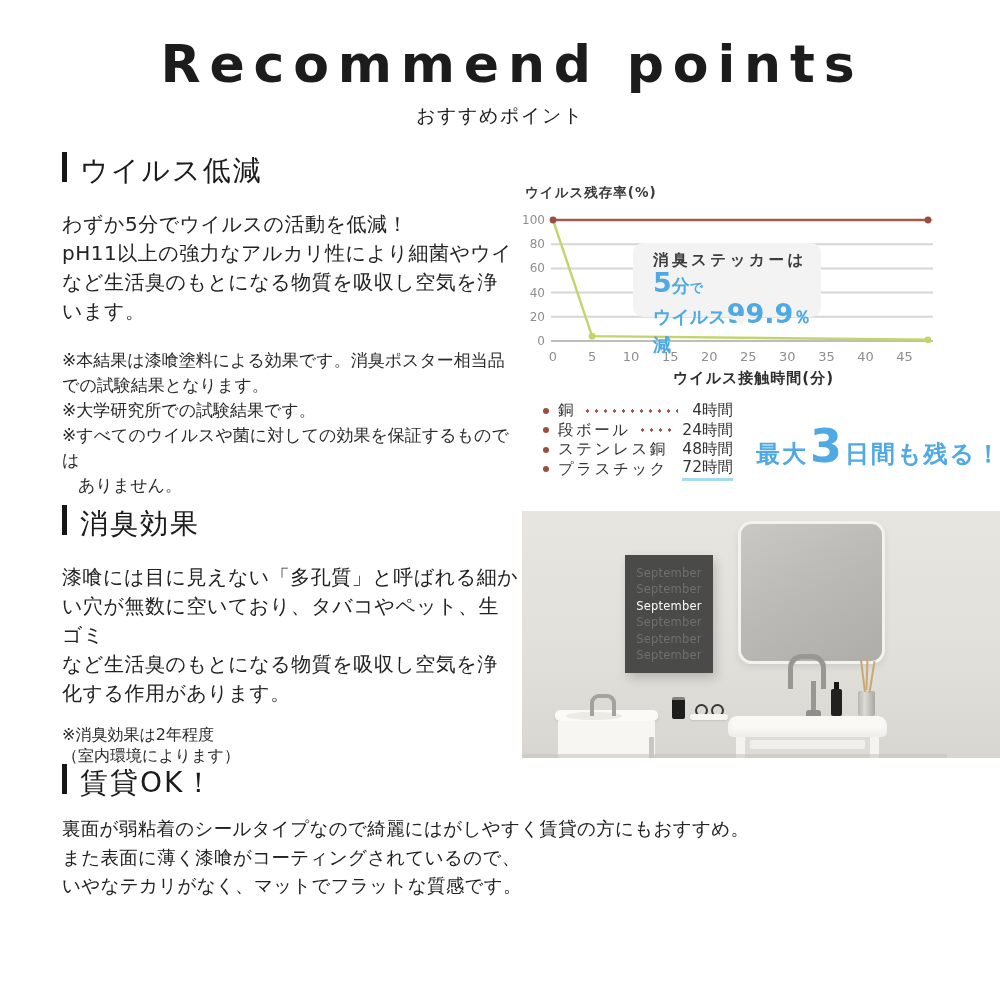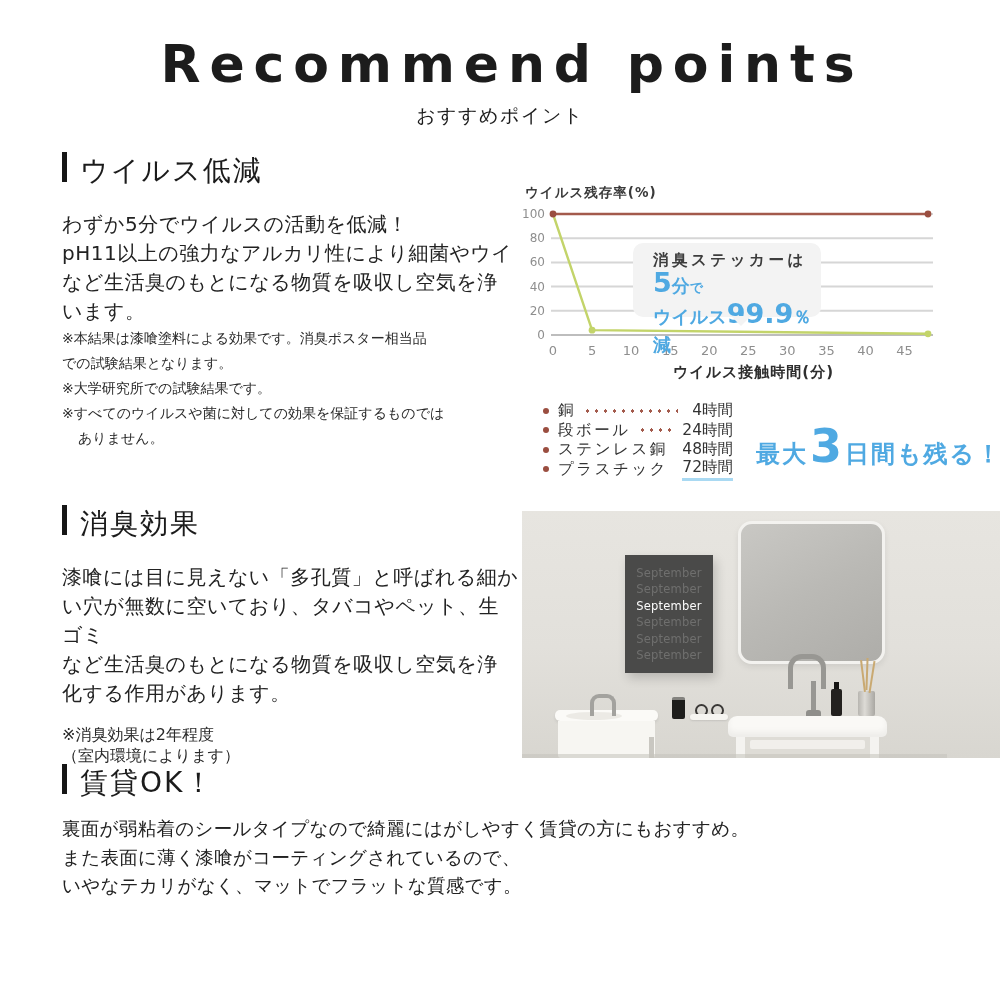--- a/index.html
+++ b/index.html
@@ -11,33 +11,33 @@
     font-size:52px;font-weight:bold;letter-spacing:0.17em;color:#1c1c1c;white-space:nowrap;}
   .sub-title{position:absolute;top:103px;left:0;width:1000px;text-align:center;
     font-size:19px;letter-spacing:0.08em;color:#1c1c1c;}
 
   
   .sec-h{display:flex;align-items:flex-start;gap:13px;}
   .sec-bar{width:5px;height:30px;background:#161616;flex:0 0 auto;}
   .sec-title{font-size:28px;letter-spacing:2px;color:#1b1b1b;}
 
   .body-text{margin-top:20px;font-size:20px;line-height:29px;color:#222;letter-spacing:0.5px;}
-  .note-text{font-size:14px;line-height:25px;color:#2a2a2a;}
+  .note-text{margin-top:22px;font-size:17px;line-height:25px;color:#2a2a2a;}
   .note-line.indent{padding-left:16px;}
 
   
   .sec-virus-left{position:absolute;left:62px;top:152px;width:455px;}
   .sec-deo-left{position:absolute;left:62px;top:505px;width:458px;}
   .sec-deo-left .note-text{margin-top:16px;font-size:16px;line-height:21px;}
   .sec-rental{position:absolute;left:62px;top:764px;width:890px;}
   .sec-rental .body-text{margin-top:13px;font-size:18.5px;line-height:28.5px;letter-spacing:0.3px;}
 
   
   .chart{position:absolute;left:525px;top:184px;width:435px;}
-  .chart-ylabel{font-size:13.5px;font-weight:bold;color:#3a3a3a;letter-spacing:1px;margin-bottom:0;}
+  .chart-ylabel{font-size:13.5px;font-weight:bold;color:#3a3a3a;letter-spacing:1px;margin-bottom:6px;}
   .chart svg{display:block;width:435px;height:158px;overflow:visible;}
   .chart-xlabel{text-align:center;font-size:15px;font-weight:bold;color:#2e2e2e;letter-spacing:1px;margin-top:3px;padding-left:22px;}
 
   .callout{position:absolute;left:108px;top:59px;width:188px;height:74px;background:#f3f3f3;
     border-radius:10px;box-sizing:border-box;padding:8px 0 0 20px;z-index:2;}
   .callout:after{content:"";position:absolute;left:98px;bottom:-9px;width:0;height:0;
     border-left:10px solid transparent;border-right:10px solid transparent;border-top:10px solid #f3f3f3;}
   .co1{font-size:15.5px;font-weight:bold;color:#3d3d3d;letter-spacing:3.5px;line-height:19px;}
   .co2{line-height:25px;color:#4fa9e2;}
   .co3{line-height:27px;color:#4fa9e2;}

